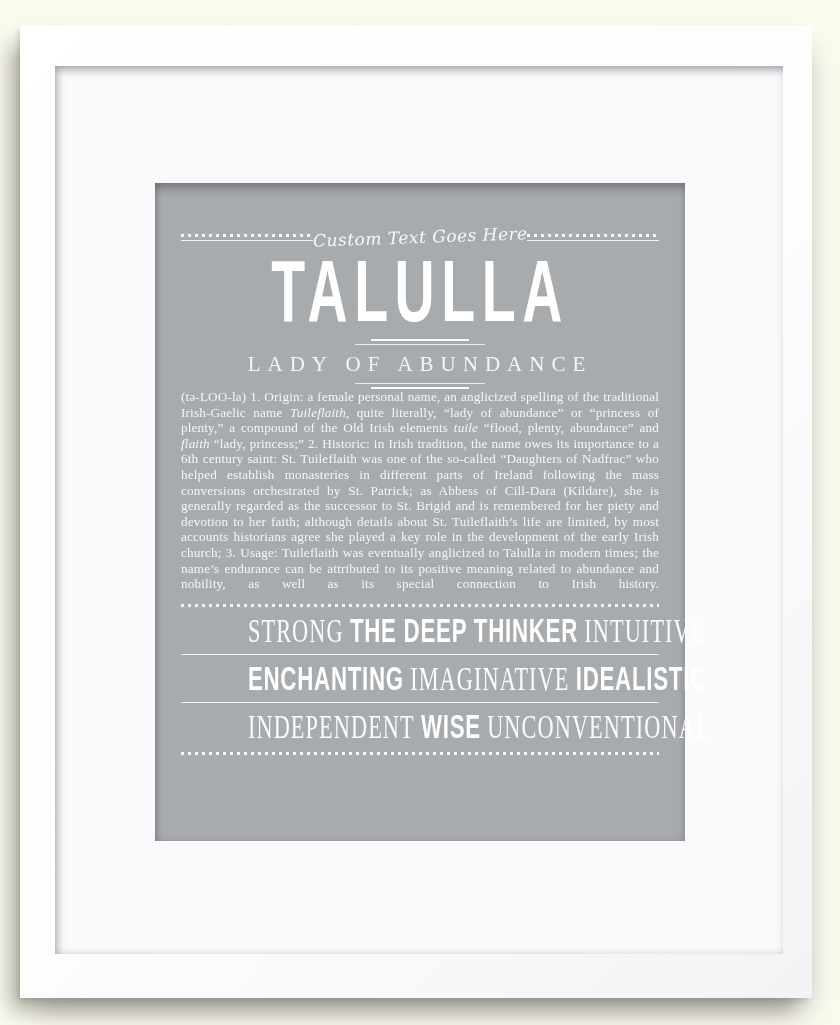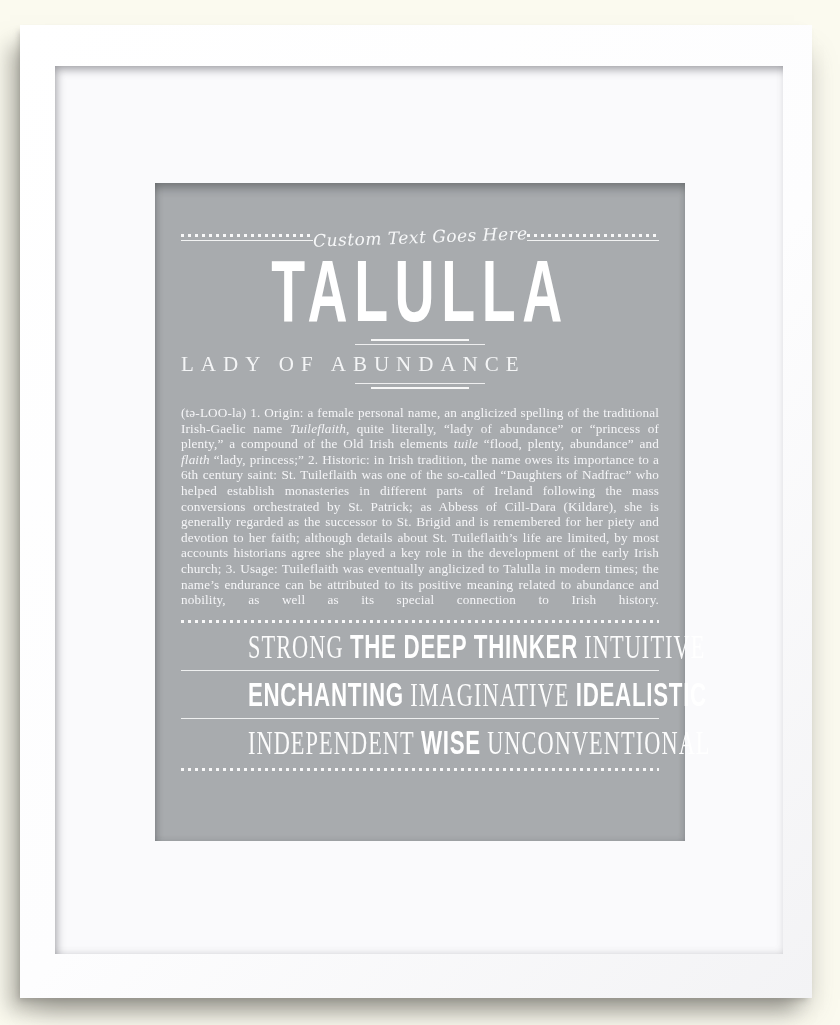--- a/index.html
+++ b/index.html
@@ -86,30 +86,31 @@
   .dbl { display: flex; flex-direction: column; align-items: center; }
   .dbl .l1 { height: 2px; background: rgba(255,255,255,0.9); }
   .dbl .l2 { height: 1px; background: rgba(255,255,255,0.8); margin-top: 3px; }
   .dbl-top { margin-top: 12px; }
   .dbl-top .l1 { width: 98px; }
   .dbl-top .l2 { width: 130px; }
   .dbl-bottom .l1 { width: 130px; height: 1px; background: rgba(255,255,255,0.8); }
   .dbl-bottom .l2 { width: 98px; height: 2px; background: rgba(255,255,255,0.9); }
   .subtitle {
     margin: 7px 0 6px;
+    text-align: center;
     font-family: "Liberation Serif", serif;
     font-size: 21px;
     letter-spacing: 7px;
     color: #f4f5f6;
     white-space: nowrap;
   }
 
   
   .definition {
-    margin-top: 16px;
+    margin-top: 0;
     font-family: "Liberation Serif", serif;
     font-size: 13.2px;
     line-height: 15.6px;
     letter-spacing: 0.15px;
     color: rgba(252,252,254,0.92);
     text-align: justify;
     text-align-last: justify;
   }
   .definition i { font-style: italic; }
 

